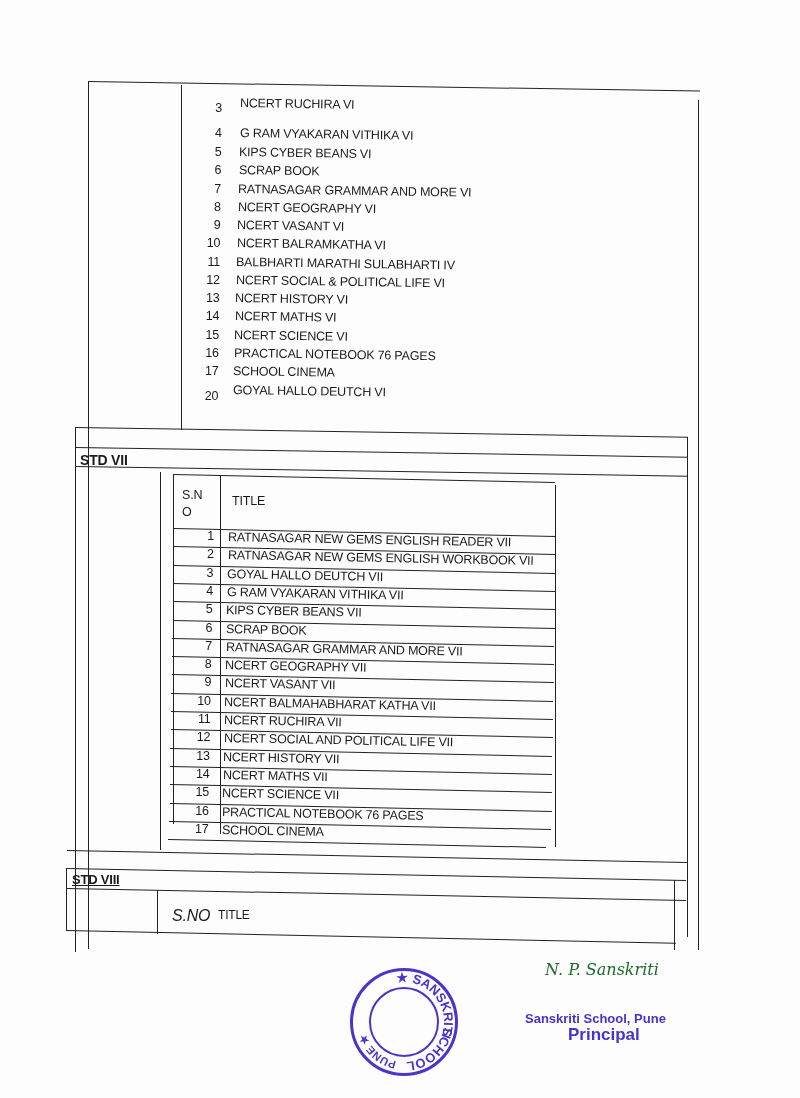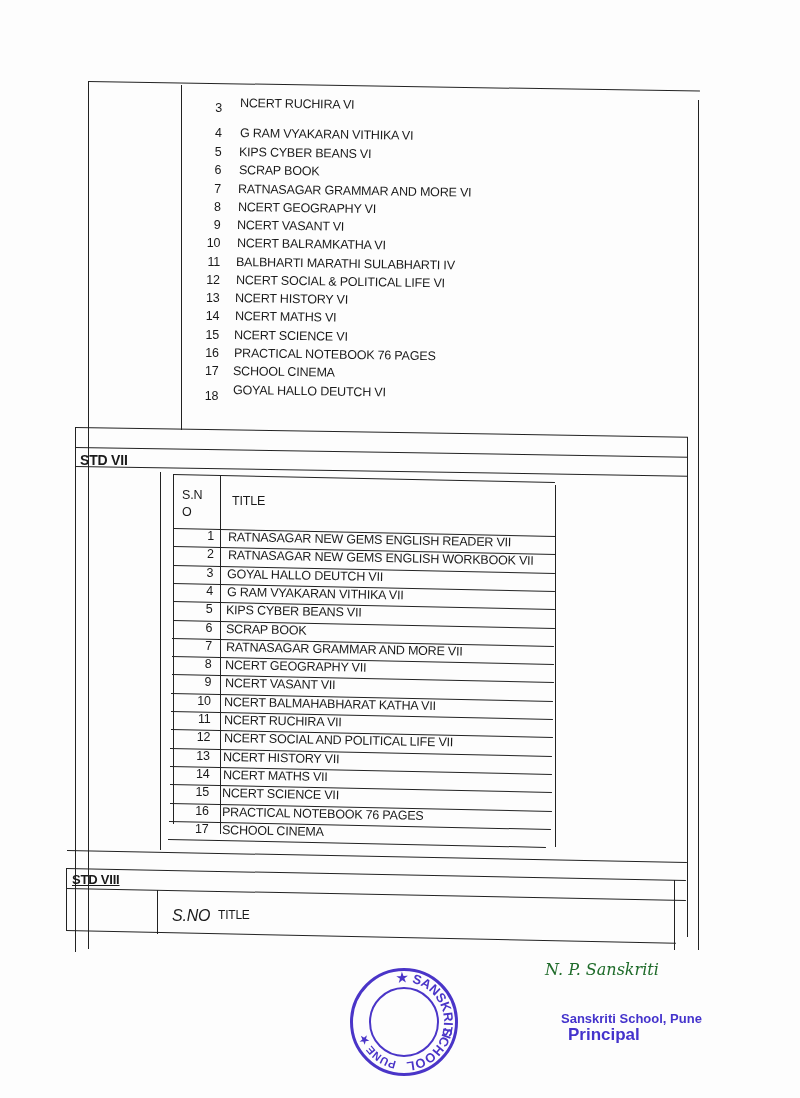--- a/index.html
+++ b/index.html
@@ -16,21 +16,21 @@
   .stamp {
     position: absolute; left: 350px; top: 968px; width: 108px; height: 108px;
     border: 3px solid #4a35c8; border-radius: 50%; box-sizing: border-box;
   }
   .stamp-inner {
     position: absolute; left: 16px; top: 16px; width: 70px; height: 70px;
     border: 2px solid #4a35c8; border-radius: 50%; box-sizing: border-box;
   }
   .sig { position: absolute; left: 545px; top: 960px; color: #1f6b2a; font-family: "DejaVu Serif", serif; font-style: italic; font-size: 16px; }
   .principal { position: absolute; left: 568px; top: 987px; color: #4433cc; font-weight: bold; font-size: 17px; margin-top: 38px; }
-  .school { position: absolute; left: 525px; top: 1011px; color: #4433cc; font-weight: bold; font-size: 13px; margin-left: 36px; }
+  .school { position: absolute; left: 525px; top: 1011px; color: #4433cc; font-weight: bold; font-size: 13px; }
 </style>
 </head>
 <body>
 
 <div class="page">
 
   <div class="ln" style="left:88px;top:81px;width:612px;height:1.3px;transform:rotate(0.9deg);transform-origin:left;"></div>
   <div class="ln" style="left:88px;top:81px;width:1.3px;height:868px;"></div>
   <div class="ln" style="left:181px;top:85px;width:1.3px;height:345px;"></div>
   <div class="ln" style="left:698px;top:100px;width:1.3px;height:850px;"></div>
@@ -59,21 +59,21 @@
       <div class="txt num" style="left: 197.5px; top: 291px;">13</div>
       <div class="txt" style="left: 235px; top: 291px; transform: rotate(0.9deg); transform-origin: left center;">NCERT HISTORY VI</div>
       <div class="txt num" style="left: 197.25px; top: 309px;">14</div>
       <div class="txt" style="left: 234.5px; top: 309px; transform: rotate(0.9deg); transform-origin: left center;">NCERT MATHS VI</div>
       <div class="txt num" style="left: 197px; top: 328px;">15</div>
       <div class="txt" style="left: 234px; top: 328px; transform: rotate(0.9deg); transform-origin: left center;">NCERT SCIENCE VI</div>
       <div class="txt num" style="left: 196.75px; top: 346px;">16</div>
       <div class="txt" style="left: 233.5px; top: 346px; transform: rotate(0.9deg); transform-origin: left center;">PRACTICAL NOTEBOOK 76 PAGES</div>
       <div class="txt num" style="left: 196.5px; top: 364px;">17</div>
       <div class="txt" style="left: 233px; top: 364px; transform: rotate(0.9deg); transform-origin: left center;">SCHOOL CINEMA</div>
-      <div class="txt num" style="left: 196.25px; top: 389px;">18</div>
+      <div class="txt num" style="left: 196.25px; top: 389px;">20</div>
       <div class="txt" style="left: 232.5px; top: 383px; transform: rotate(0.9deg); transform-origin: left center;">GOYAL HALLO DEUTCH VI</div>
     </div>
 
   <div class="ln" style="left:75px;top:427px;width:613px;height:1.3px;transform:rotate(0.9deg);transform-origin:left;"></div>
   <div class="ln" style="left:75px;top:427px;width:1.3px;height:525px;"></div>
   <div class="ln" style="left:687px;top:437px;width:1.3px;height:500px;"></div>
   <div class="ln" style="left:75px;top:447px;width:613px;height:1.3px;transform:rotate(0.9deg);transform-origin:left;"></div>
   <div class="txt hdr" style="left:80px;top:452px;">STD VII</div>
   <div class="ln" style="left:75px;top:466px;width:613px;height:1.3px;transform:rotate(0.9deg);transform-origin:left;"></div>
 

